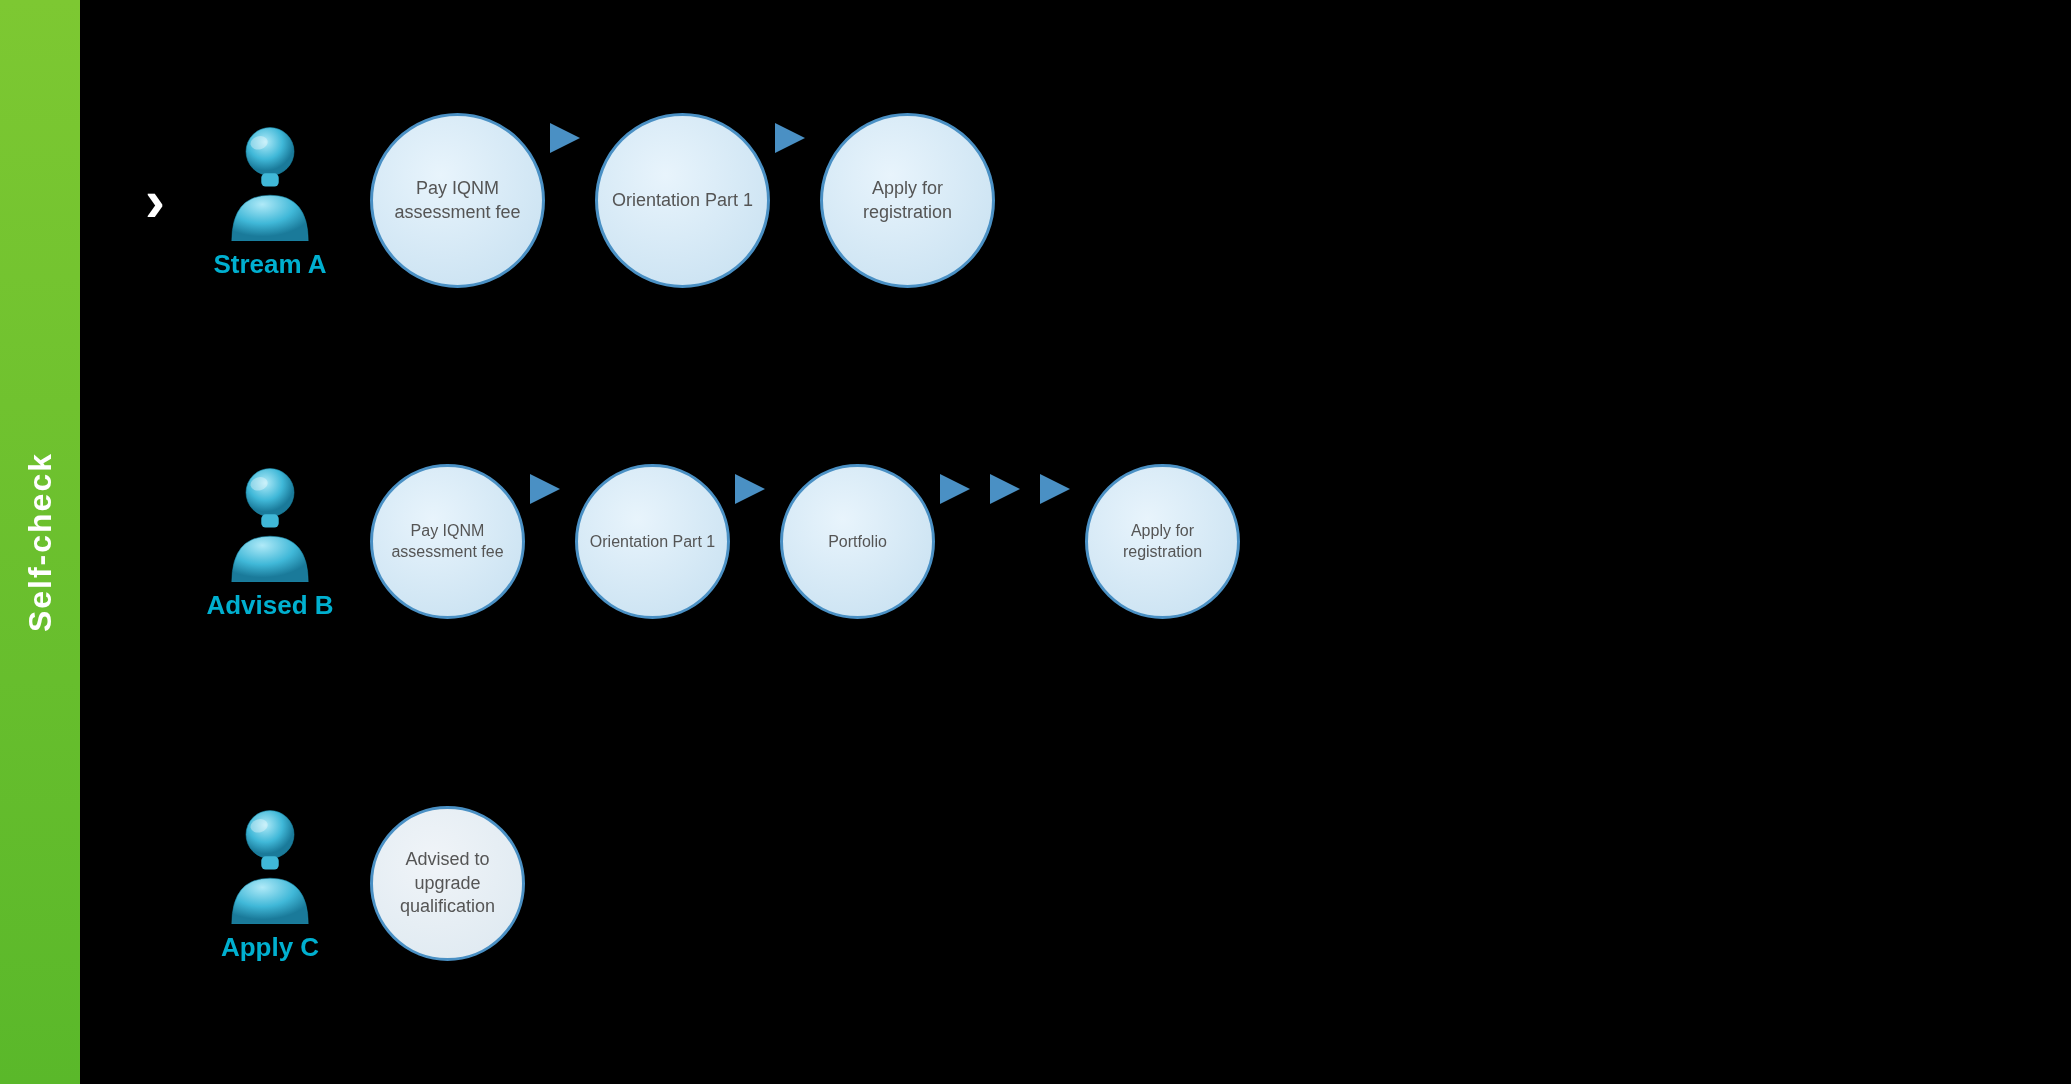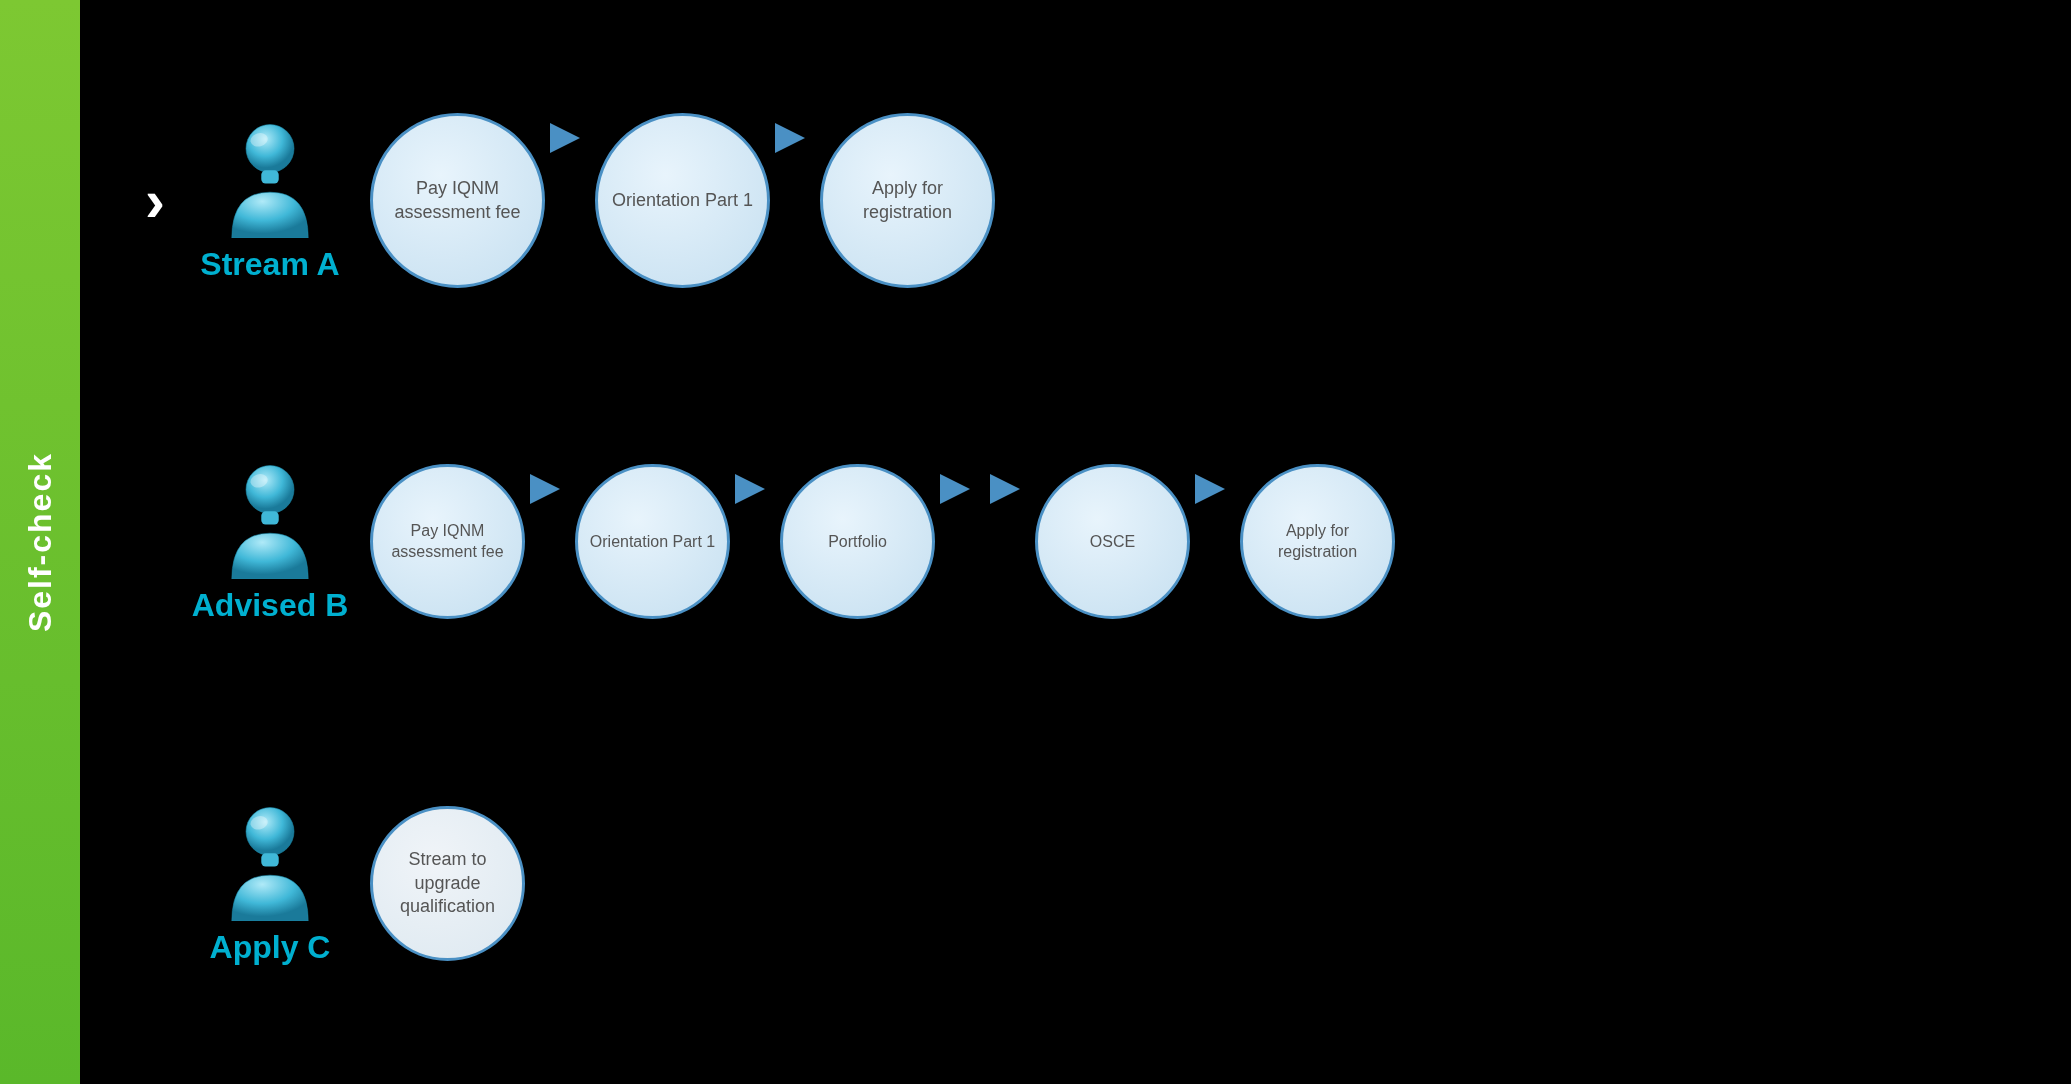--- a/index.html
+++ b/index.html
@@ -86,21 +86,21 @@
       gap: 8px;
     }
 
     .avatar-svg {
       width: 110px;
       height: 120px;
     }
 
     .stream-label {
       color: #00b0d0;
-      font-size: 32px;
+      font-size: 26px;
       font-weight: 600;
       text-align: center;
     }
 
     
     .pipeline {
       display: flex;
       align-items: flex-start;
       flex: 1;
       margin-left: 20px;
@@ -304,25 +304,20 @@
         <div class="arrow">
           <svg viewBox="0 0 50 50">
               <polygon points="5,10 35,25 5,40" fill="#4a90c4"></polygon>
             </svg>
         </div>
         <div class="arrow">
           <svg viewBox="0 0 50 50">
               <polygon points="5,10 35,25 5,40" fill="#4a90c4"></polygon>
             </svg>
         </div>
-        <div class="step">
-          <div class="circle">
-            <span class="circle-text">OSCE</span>
-          </div>
-        </div>
         <div class="arrow">
           <svg viewBox="0 0 50 50">
               <polygon points="5,10 35,25 5,40" fill="#4a90c4"></polygon>
             </svg>
         </div>
         <div class="step">
           <div class="circle">
             <span class="circle-text">Apply for registration</span>
           </div>
         </div>
@@ -350,20 +345,20 @@
           <path d="M15,110 Q15,68 50,68 Q85,68 85,110 Z" fill="url(#bodyGradC)" stroke="#1a8aaa" stroke-width="0.5"></path>
           <rect x="42" y="48" width="16" height="12" rx="4" fill="#40b8d8"></rect>
           <ellipse cx="40" cy="20" rx="8" ry="6" fill="rgba(255,255,255,0.35)" transform="rotate(-15,40,20)"></ellipse>
         </svg>
         <span class="stream-label">Apply C</span>
       </div>
 
       <div class="pipeline">
         <div class="step">
           <div class="circle">
-            <span class="circle-text">Stream to upgrade qualification</span>
+            <span class="circle-text">Advised to upgrade qualification</span>
           </div>
         </div>
       </div>
     </div>
 
   </div>
 </div>
 
 </body></html>

